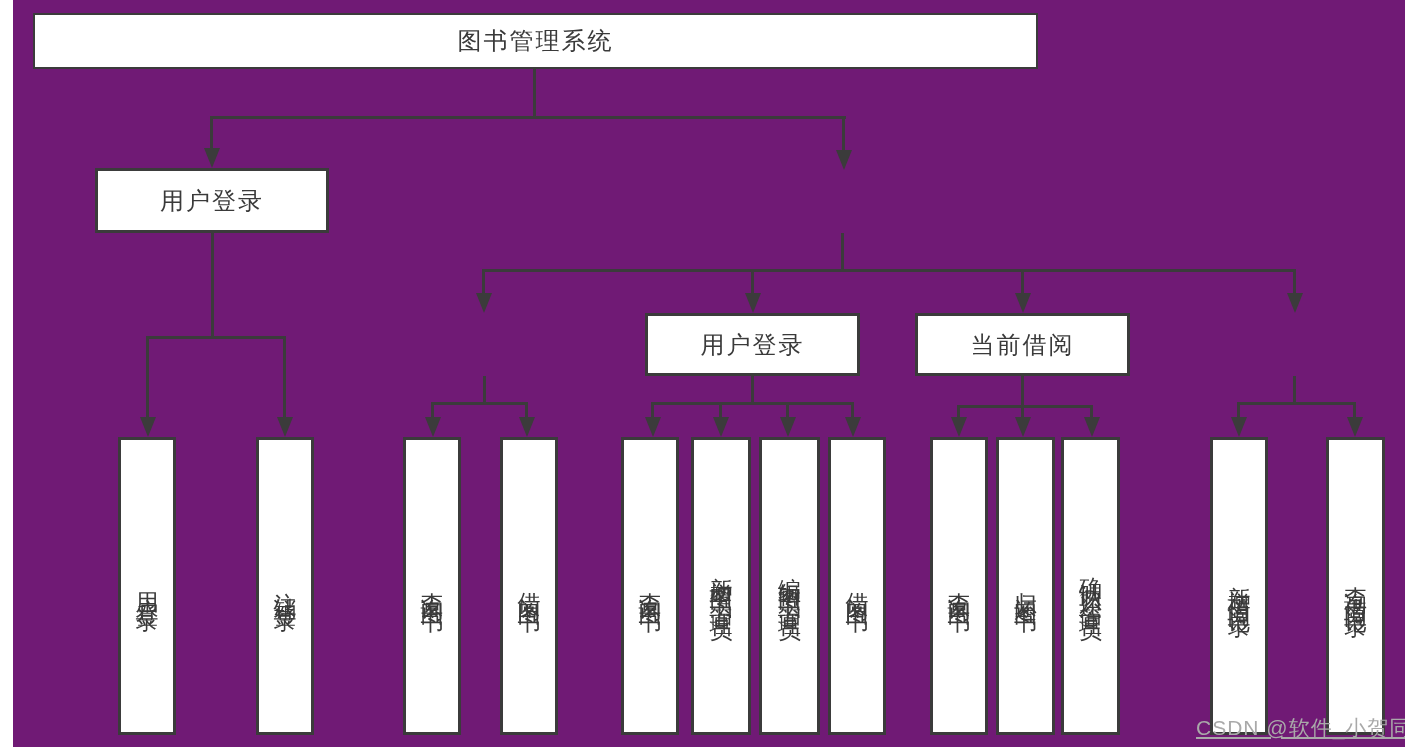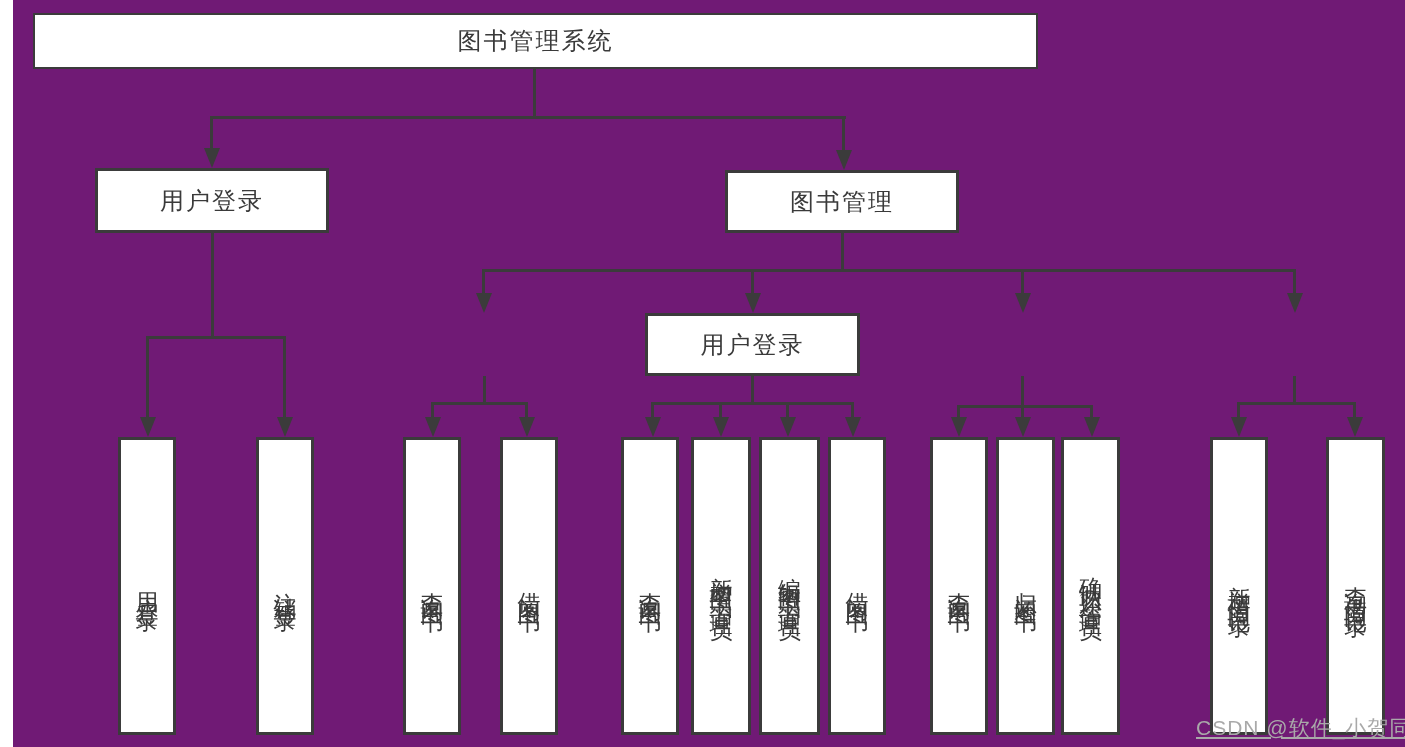--- a/index.html
+++ b/index.html
@@ -47,23 +47,20 @@
   <div class="v" style="left:520px;top:68px;height:50px"></div>
   <div class="h" style="left:197px;top:116px;width:636px"></div>
   <div class="v" style="left:197px;top:116px;height:36px"></div>
   <div class="tri" style="left:191px;top:148px"></div>
   <div class="v" style="left:829px;top:116px;height:38px"></div>
   <div class="tri" style="left:823px;top:150px"></div>
 
   <div class="box hlabel" style="left:82px;top:168px;width:234px;height:65px">
     <span>用户登录</span>
   </div>
-  <div class="box hlabel" style="left:712px;top:170px;width:234px;height:63px">
-    <span>图书管理</span>
-  </div>
 
   <div class="v" style="left:198px;top:233px;height:105px"></div>
   <div class="h" style="left:133px;top:336px;width:140px"></div>
   <div class="v" style="left:133px;top:336px;height:84px"></div>
   <div class="tri" style="left:127px;top:417px"></div>
   <div class="v" style="left:270px;top:336px;height:84px"></div>
   <div class="tri" style="left:264px;top:417px"></div>
 
   <div class="v" style="left:828px;top:233px;height:38px"></div>
   <div class="h" style="left:469px;top:269px;width:814px"></div>
@@ -71,20 +68,23 @@
   <div class="tri" style="left:463px;top:293px"></div>
   <div class="v" style="left:738px;top:269px;height:26px"></div>
   <div class="tri" style="left:732px;top:293px"></div>
   <div class="v" style="left:1008px;top:269px;height:26px"></div>
   <div class="tri" style="left:1002px;top:293px"></div>
   <div class="v" style="left:1280px;top:269px;height:26px"></div>
   <div class="tri" style="left:1274px;top:293px"></div>
 
   <div class="box hlabel" style="left:632px;top:313px;width:215px;height:63px">
     <span>用户登录</span>
+  </div>
+  <div class="box hlabel" style="left:902px;top:313px;width:215px;height:63px">
+    <span>当前借阅</span>
   </div>
 
   <div class="v" style="left:470px;top:376px;height:28px"></div>
   <div class="h" style="left:418px;top:402px;width:96px"></div>
   <div class="v" style="left:418px;top:402px;height:17px"></div>
   <div class="tri" style="left:412px;top:417px"></div>
   <div class="v" style="left:512px;top:402px;height:17px"></div>
   <div class="tri" style="left:506px;top:417px"></div>
 
   <div class="v" style="left:738px;top:376px;height:28px"></div>

